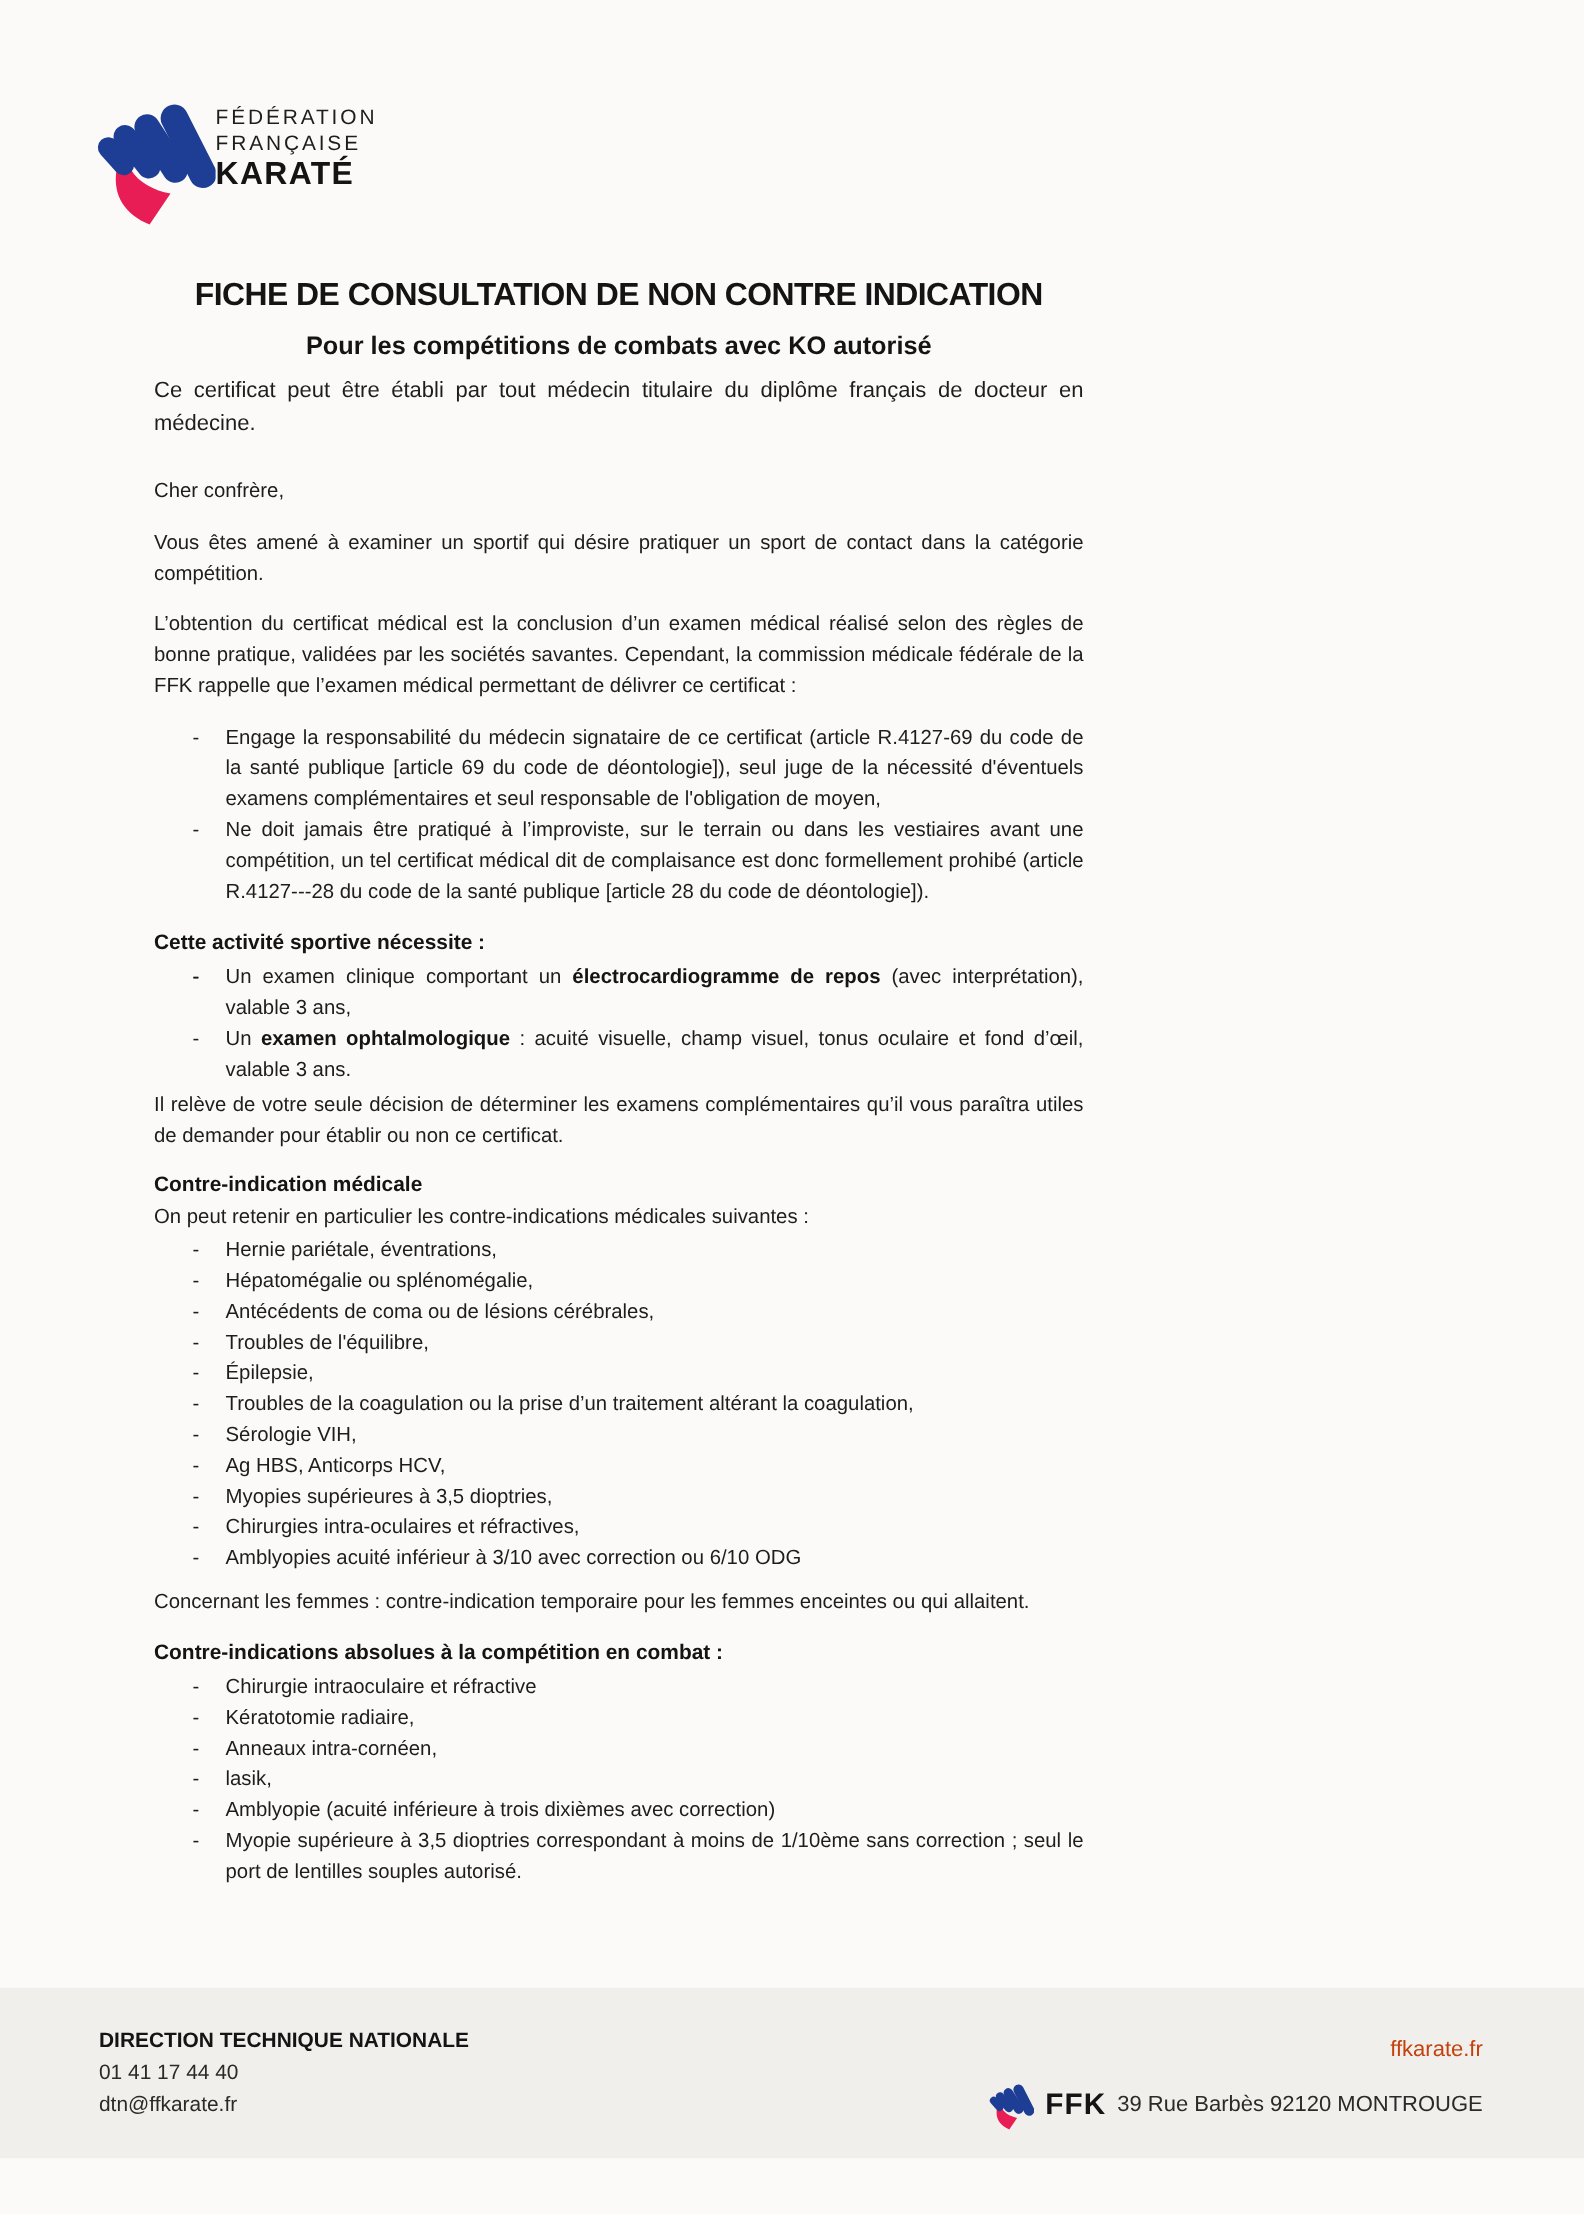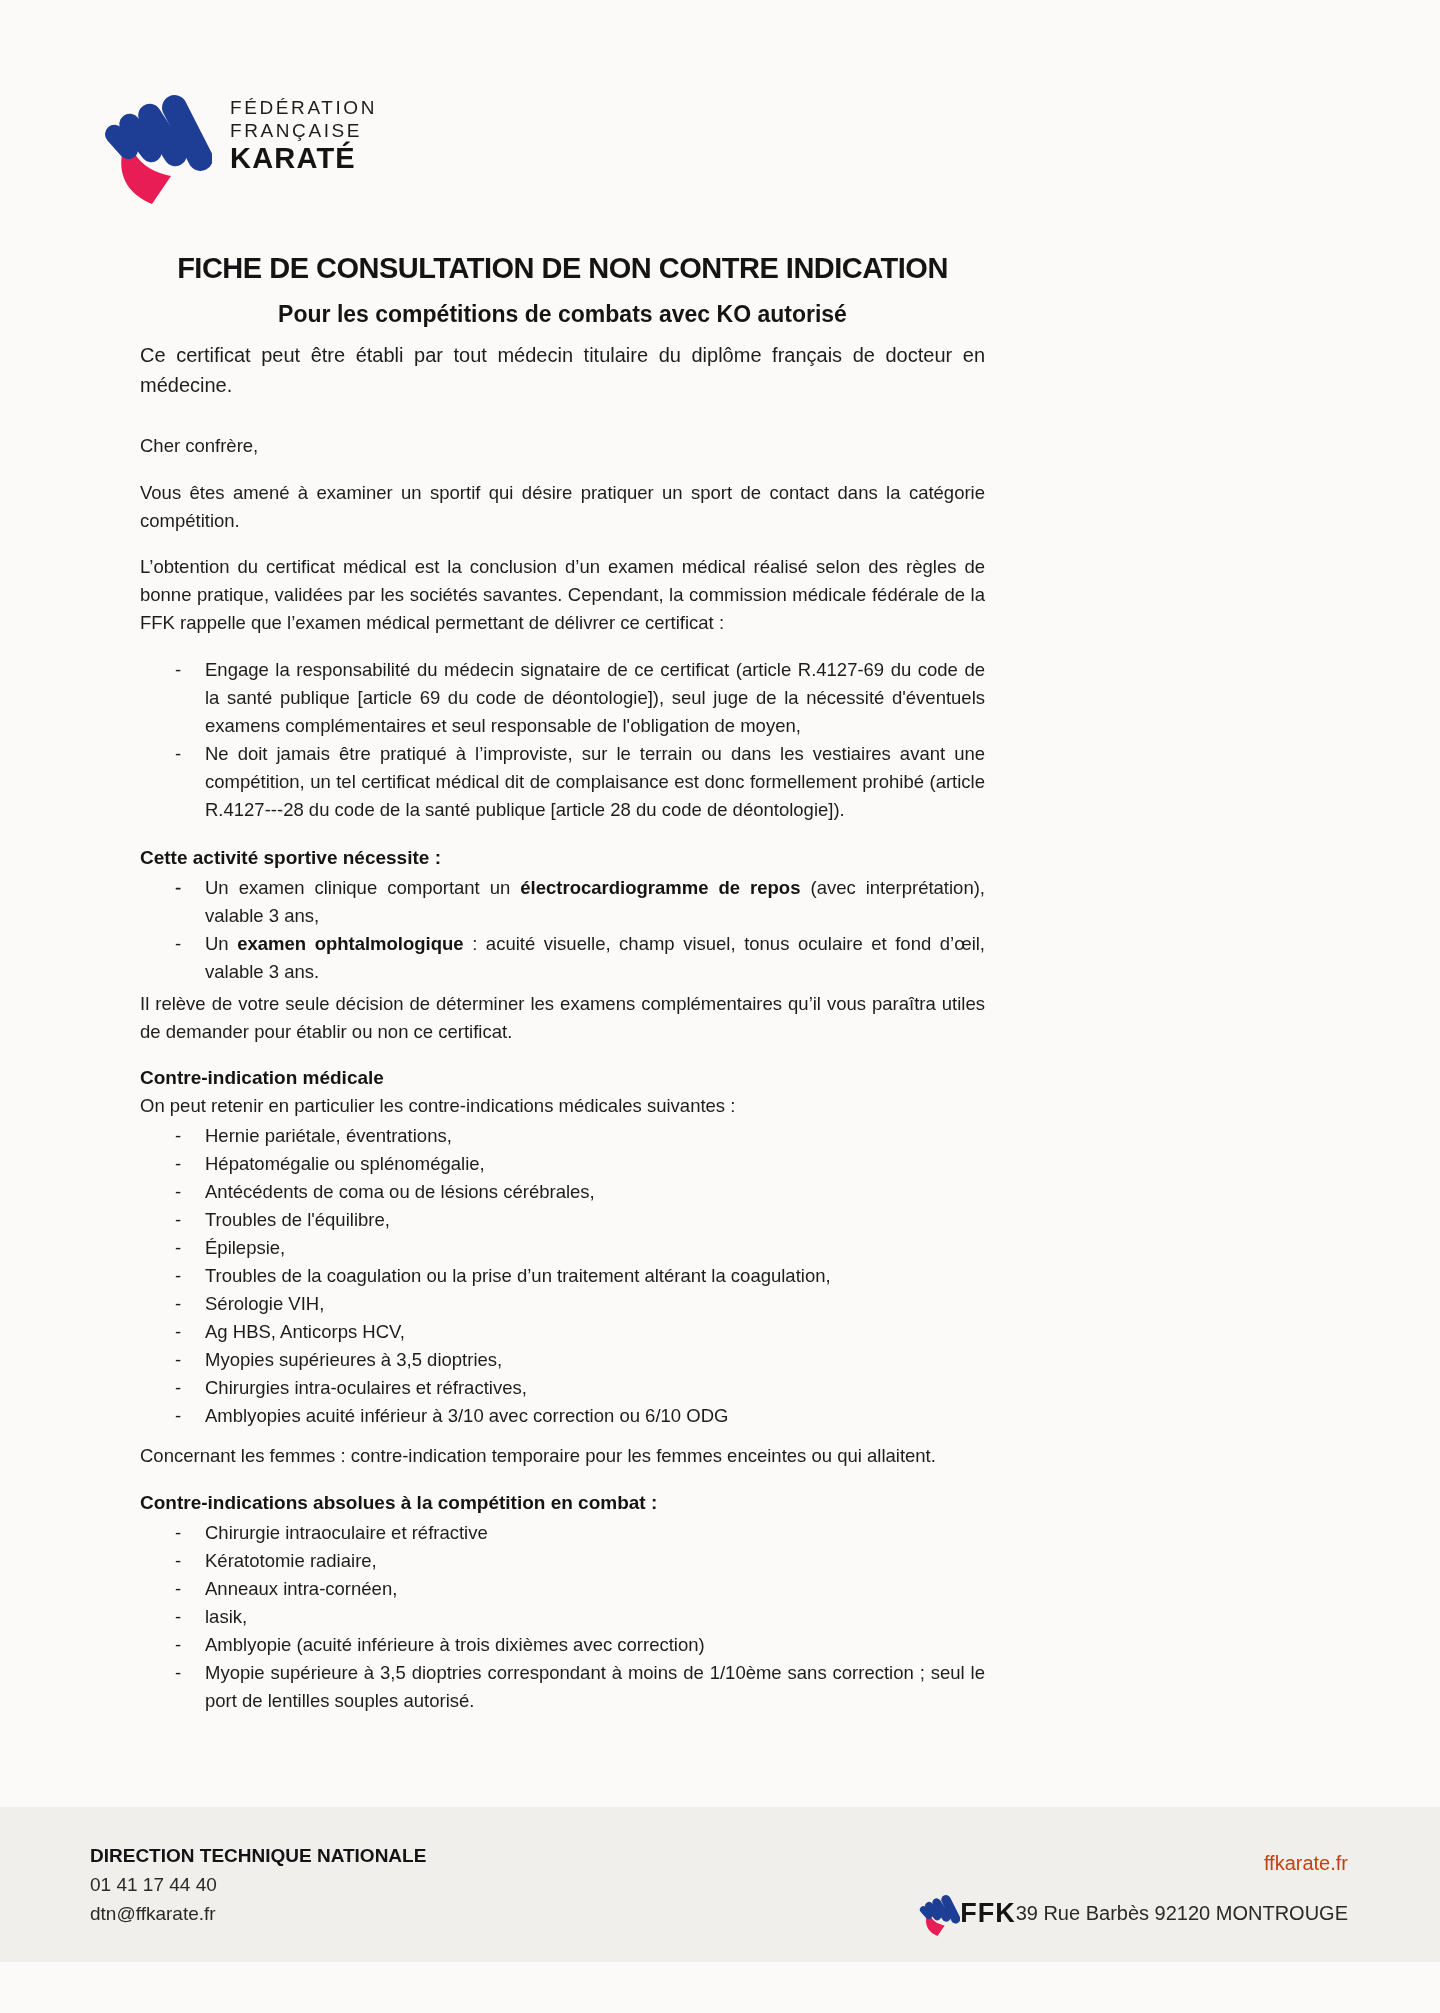--- a/index.html
+++ b/index.html
@@ -2,21 +2,21 @@
 <html><head>
 <meta charset="utf-8">
 <style>
   html,body{margin:0;padding:0;background:#e9e7e4;}
   .page{
     position:relative;width:1440px;height:2013px;background:#fbfaf8;
     font-family:"Liberation Sans",sans-serif;color:#1d1d1b;overflow:hidden;
     margin:0 auto;
   }
   
-  .logo{position:absolute;left:100px;top:80px;display:flex;gap:18px;align-items:flex-start;}
+  .logo{position:absolute;left:84px;top:80px;display:flex;align-items:flex-start;}
   .logo-mark{width:112px;height:126px;flex:0 0 auto;}
   .logo-text{margin-top:16px;}
   .logo-line{font-size:19px;line-height:23px;letter-spacing:2.6px;color:#1d1d1b;}
   .logo-karate{font-size:29px;line-height:33px;font-weight:bold;letter-spacing:1.2px;color:#141414;}
   
   .content{position:absolute;left:140px;top:0;width:845px;}
   .doc-title{margin:250px 0 0;font-size:29px;line-height:36px;font-weight:bold;
     letter-spacing:-0.5px;text-align:center;color:#141414;}
   .doc-subtitle{margin-top:14px;font-size:23px;line-height:28px;font-weight:bold;text-align:center;color:#141414;}
   .paren{margin-top:24px;font-size:20px;line-height:32px;text-align:center;}
@@ -31,21 +31,21 @@
   ul.dash-list li{position:relative;padding-left:65px;line-height:28px;}
   ul.dash-list li .dash{position:absolute;left:35px;top:0;}
   b{color:#141414;}
   
   .footer{position:absolute;left:0;top:1807px;width:1440px;height:155px;background:#f1efec;}
   .footer-left{position:absolute;left:90px;top:34px;}
   .footer-dept{font-weight:bold;font-size:19px;line-height:29px;color:#141414;}
   .footer-phone,.footer-email{font-size:19px;line-height:29px;color:#2a2a28;}
   .footer-right{position:absolute;right:92px;top:44px;text-align:right;}
   .footer-site{font-weight:normal;font-size:20px;line-height:24px;color:#c2410c;}
-  .footer-org{display:flex;align-items:center;justify-content:center;margin-top:14px;}
+  .footer-org{display:flex;align-items:center;justify-content:center;gap:10px;margin-top:14px;}
   .footer-mark{width:42px;height:48px;flex:0 0 auto;}
   .footer-ffk{font-weight:bold;font-size:27px;letter-spacing:1px;color:#141414;}
   .footer-address{font-size:20px;color:#2a2a28;}
 </style>
 </head>
 <body>
 
 <div class="page">
 
   <div class="logo">

